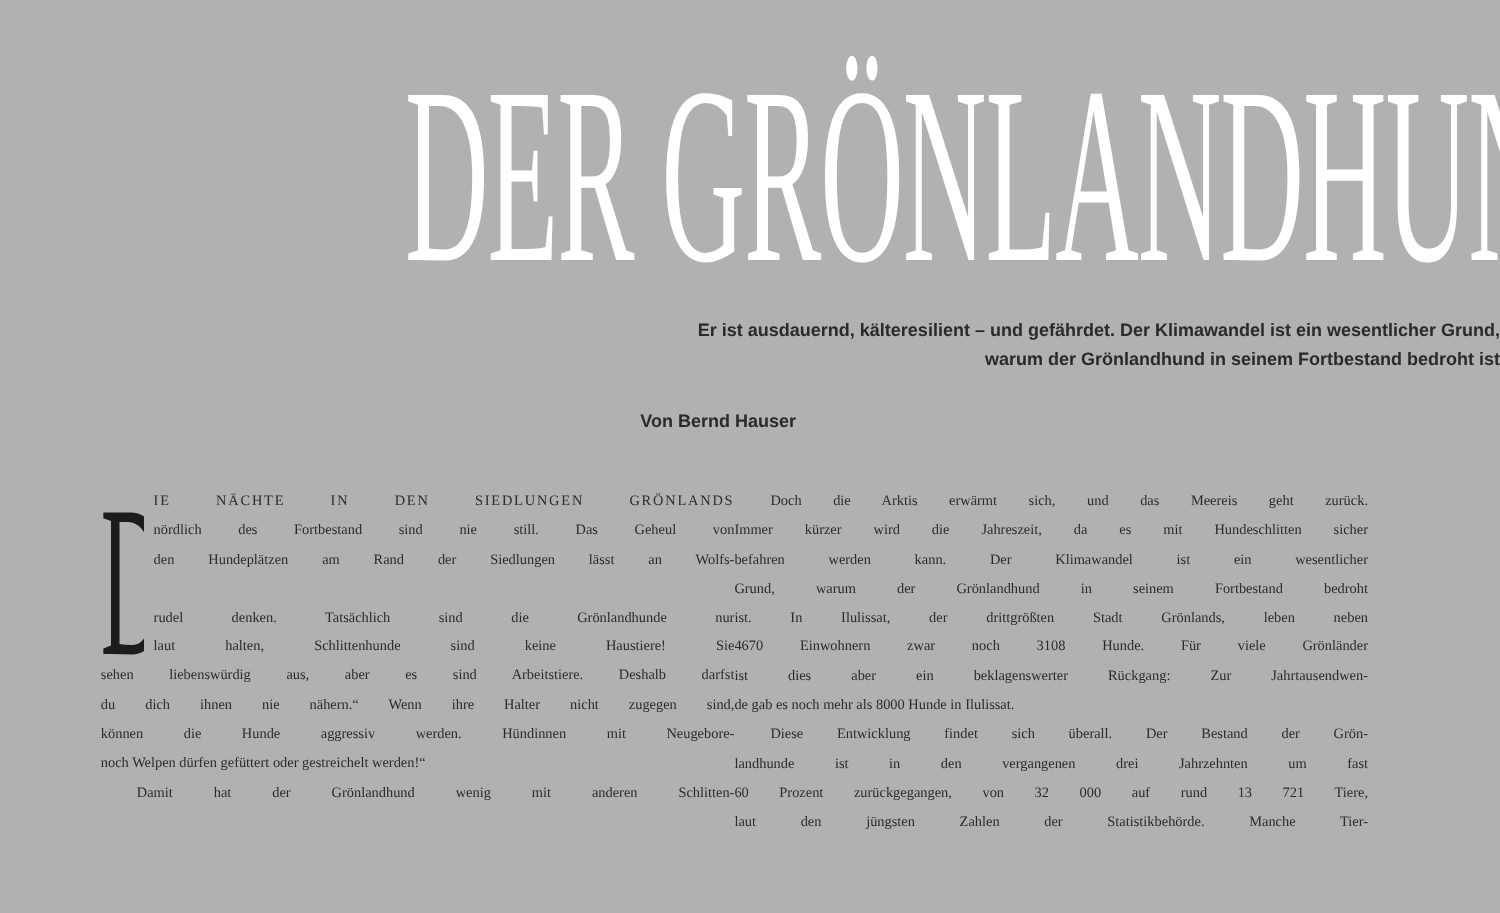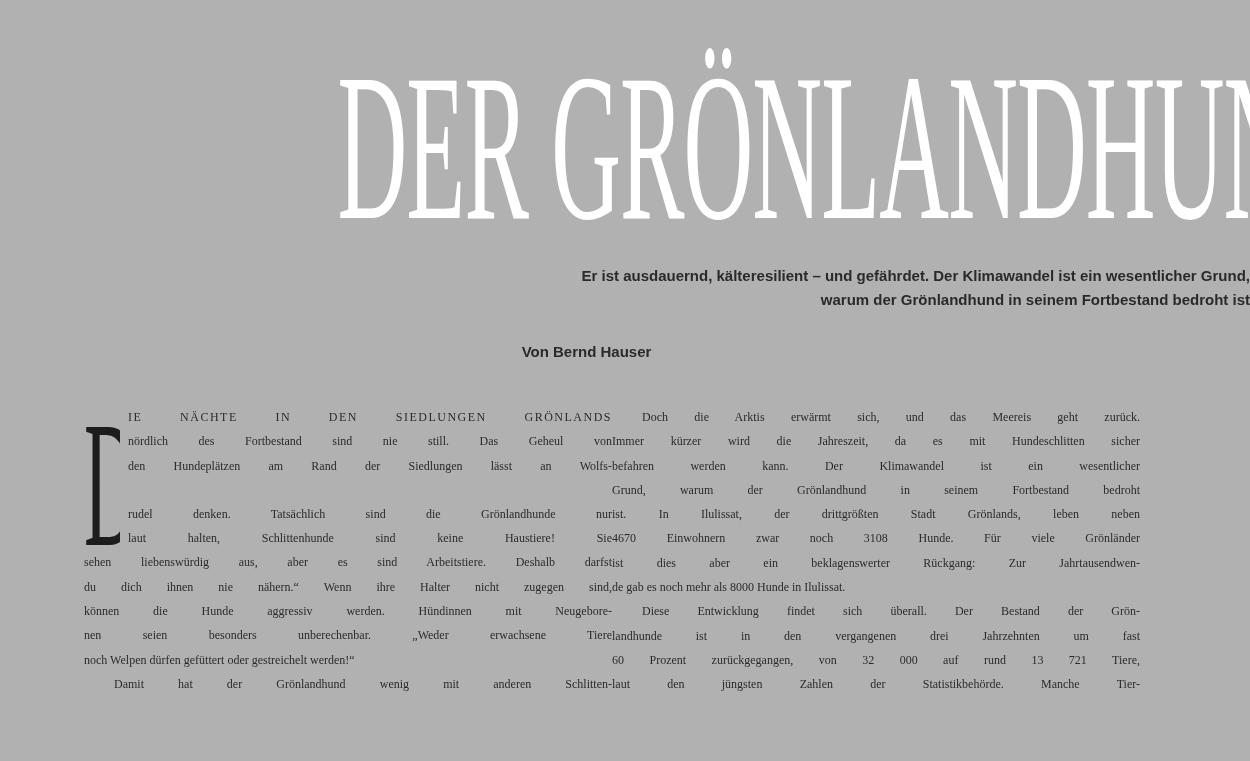--- a/index.html
+++ b/index.html
@@ -41,21 +41,21 @@
       font-family: "Liberation Sans", sans-serif;
       font-weight: bold;
       font-size: 15px;
       line-height: 24px;
       color: #2a2a2a;
       margin: 0;
     }
     .dek span { display: block; }
     .byline {
       position: absolute;
-      left: 0;
+      left: 12px;
       top: 342px;
       width: 1173px;
       text-align: center;
       font-family: "Liberation Sans", sans-serif;
       font-weight: bold;
       font-size: 15px;
       line-height: 20px;
       color: #2a2a2a;
       margin: 0;
     }
@@ -126,21 +126,20 @@
 
 <div class="col col-left">
   <span class="line smallcaps" style="padding-left:44px;">IE NÄCHTE IN DEN SIEDLUNGEN GRÖNLANDS</span>
   <span class="line" style="padding-left:44px;">nördlich des Fortbestand sind nie still. Das Geheul von</span>
   <span class="line" style="padding-left:44px;">den Hundeplätzen am Rand der Siedlungen lässt an Wolfs-</span>
   <span class="line" style="padding-left:44px;margin-top:24px;">rudel denken. Tatsächlich sind die Grönlandhunde nur</span>
   <span class="line" style="padding-left:44px;">laut halten, Schlittenhunde sind keine Haustiere! Sie</span>
   <span class="line">sehen liebenswürdig aus, aber es sind Arbeitstiere. Deshalb darfst</span>
   <span class="line">du dich ihnen nie nähern.“ Wenn ihre Halter nicht zugegen sind,</span>
   <span class="line">können die Hunde aggressiv werden. Hündinnen mit Neugebore-</span>
-  <span class="line">nen seien besonders unberechenbar. „Weder erwachsene Tiere</span>
   <span class="line last">noch Welpen dürfen gefüttert oder gestreichelt werden!“</span>
   <span class="line ind">Damit hat der Grönlandhund wenig mit anderen Schlitten-</span>
 </div>
 
 <div class="col col-right">
   <span class="line ind">Doch die Arktis erwärmt sich, und das Meereis geht zurück.</span>
   <span class="line">Immer kürzer wird die Jahreszeit, da es mit Hundeschlitten sicher</span>
   <span class="line">befahren werden kann. Der Klimawandel ist ein wesentlicher</span>
   <span class="line">Grund, warum der Grönlandhund in seinem Fortbestand bedroht</span>
   <span class="line">ist. In Ilulissat, der drittgrößten Stadt Grönlands, leben neben</span>

